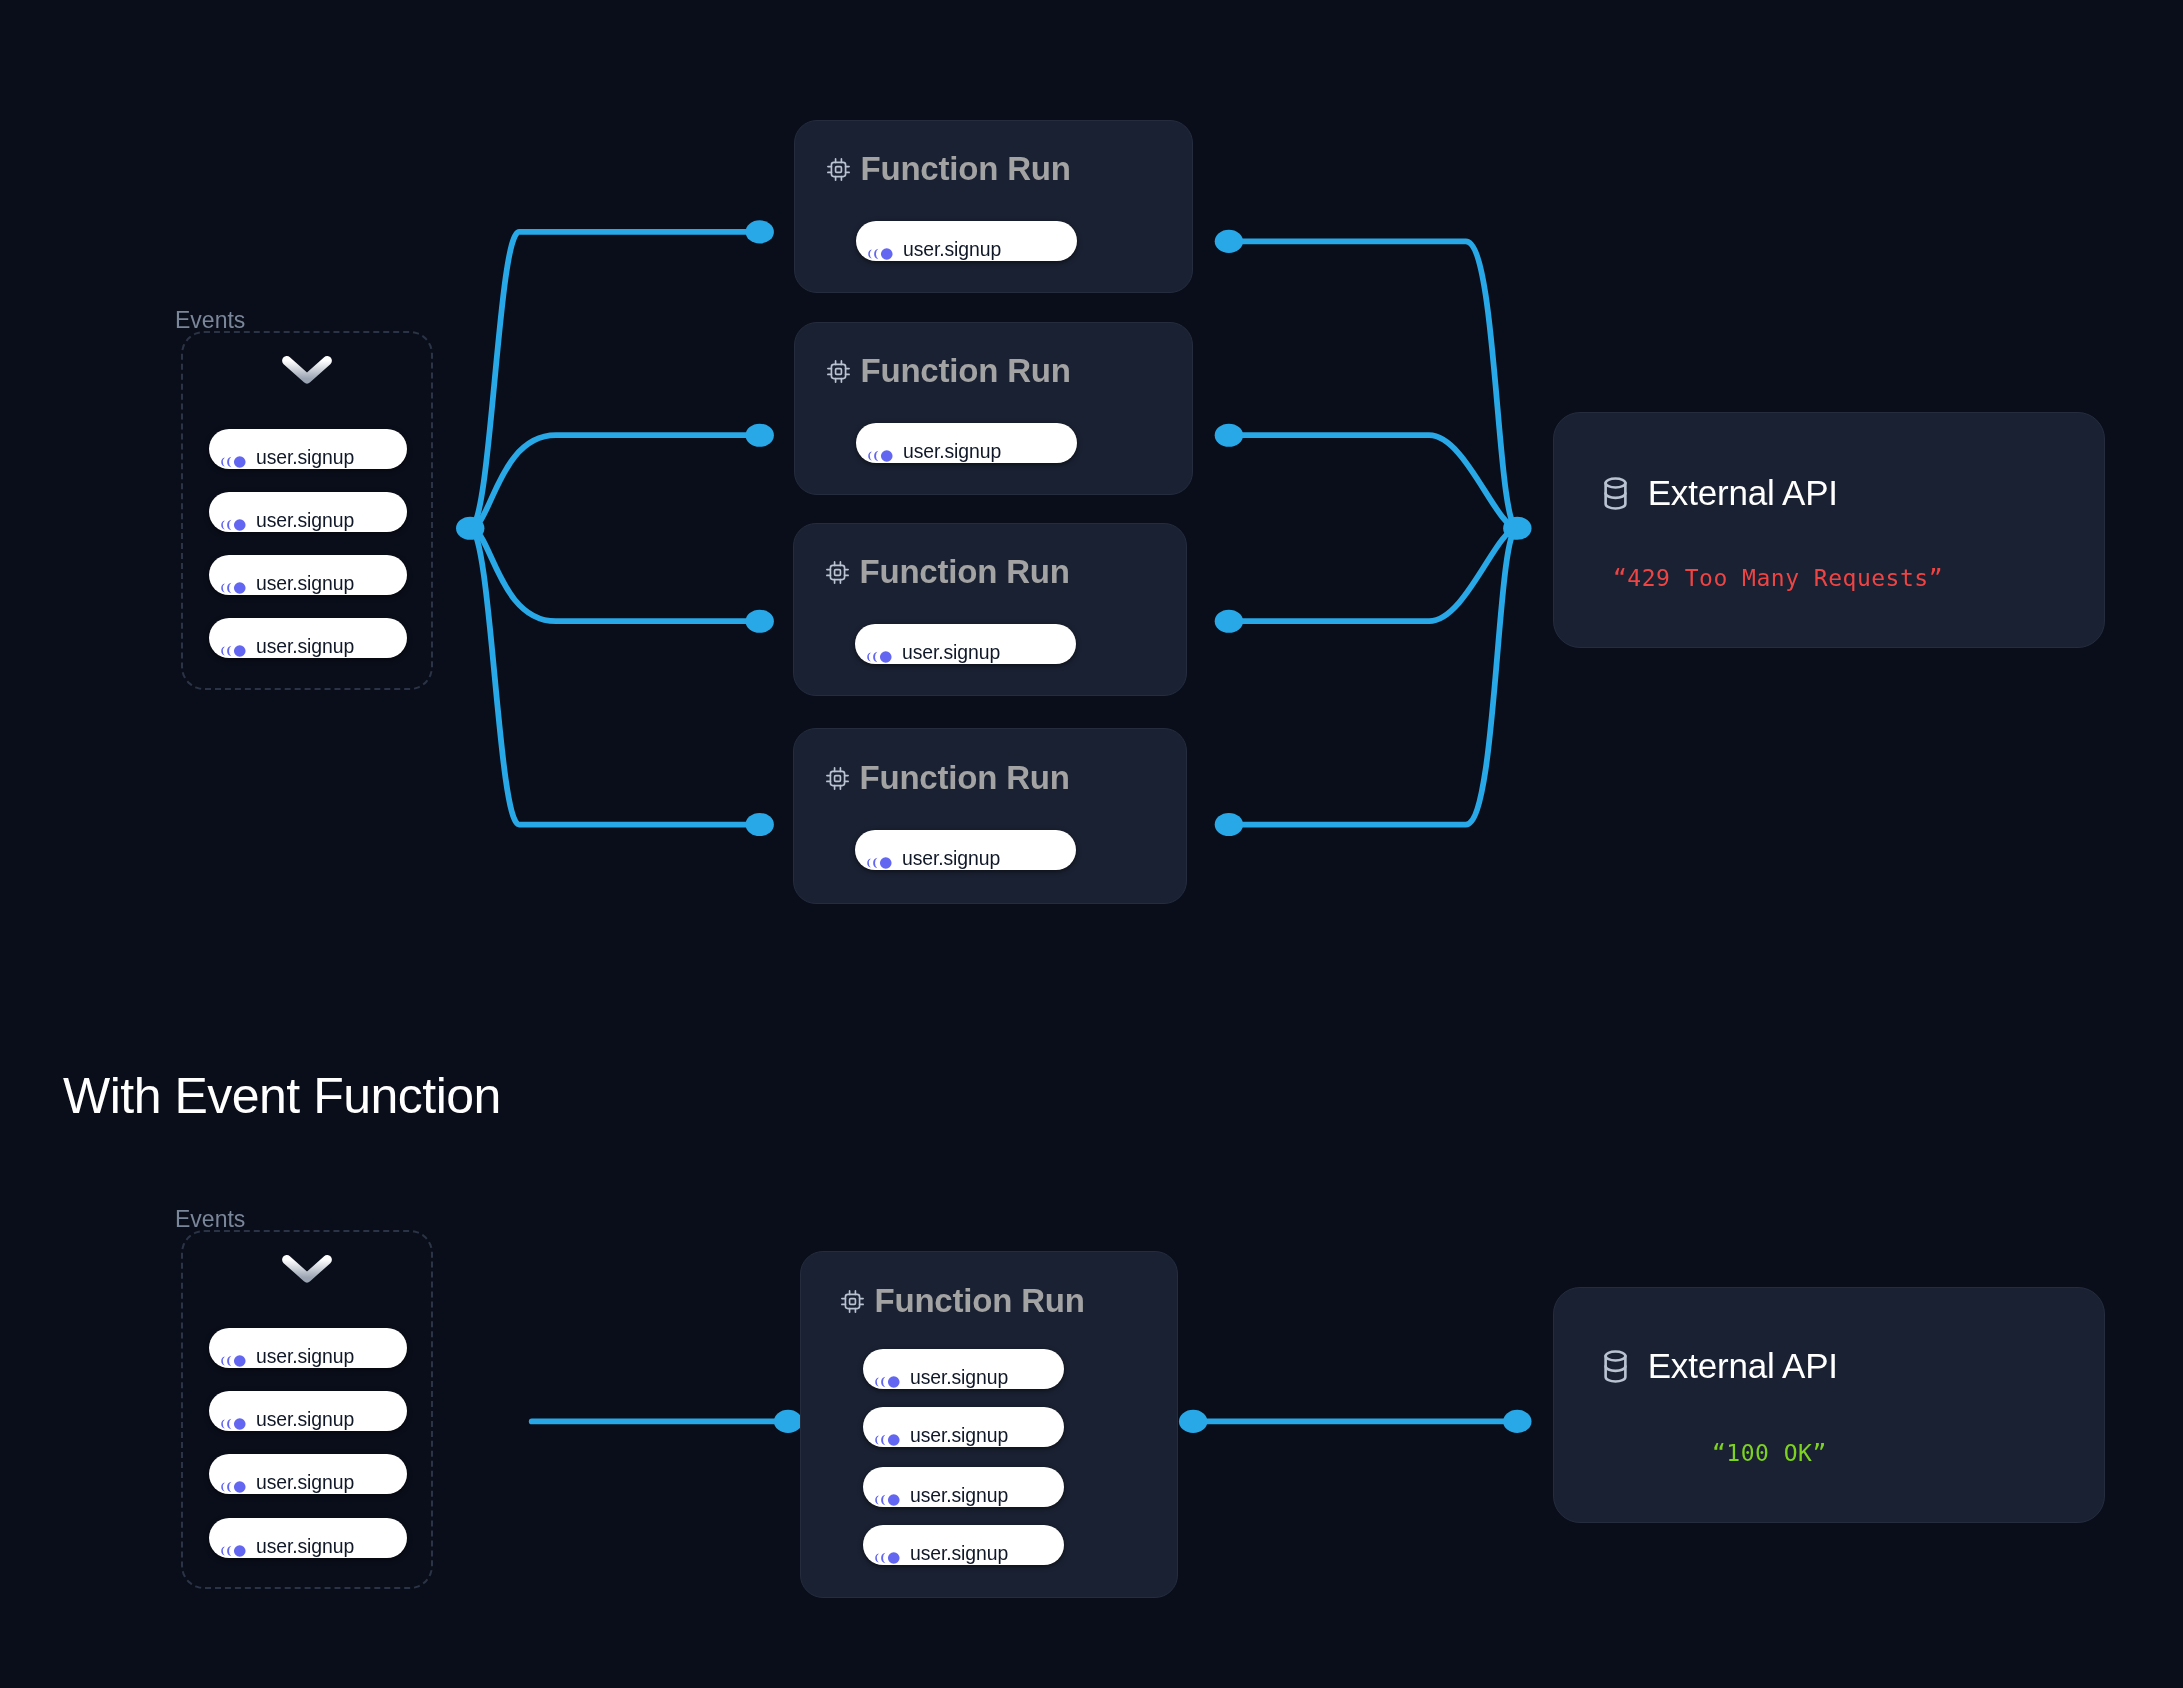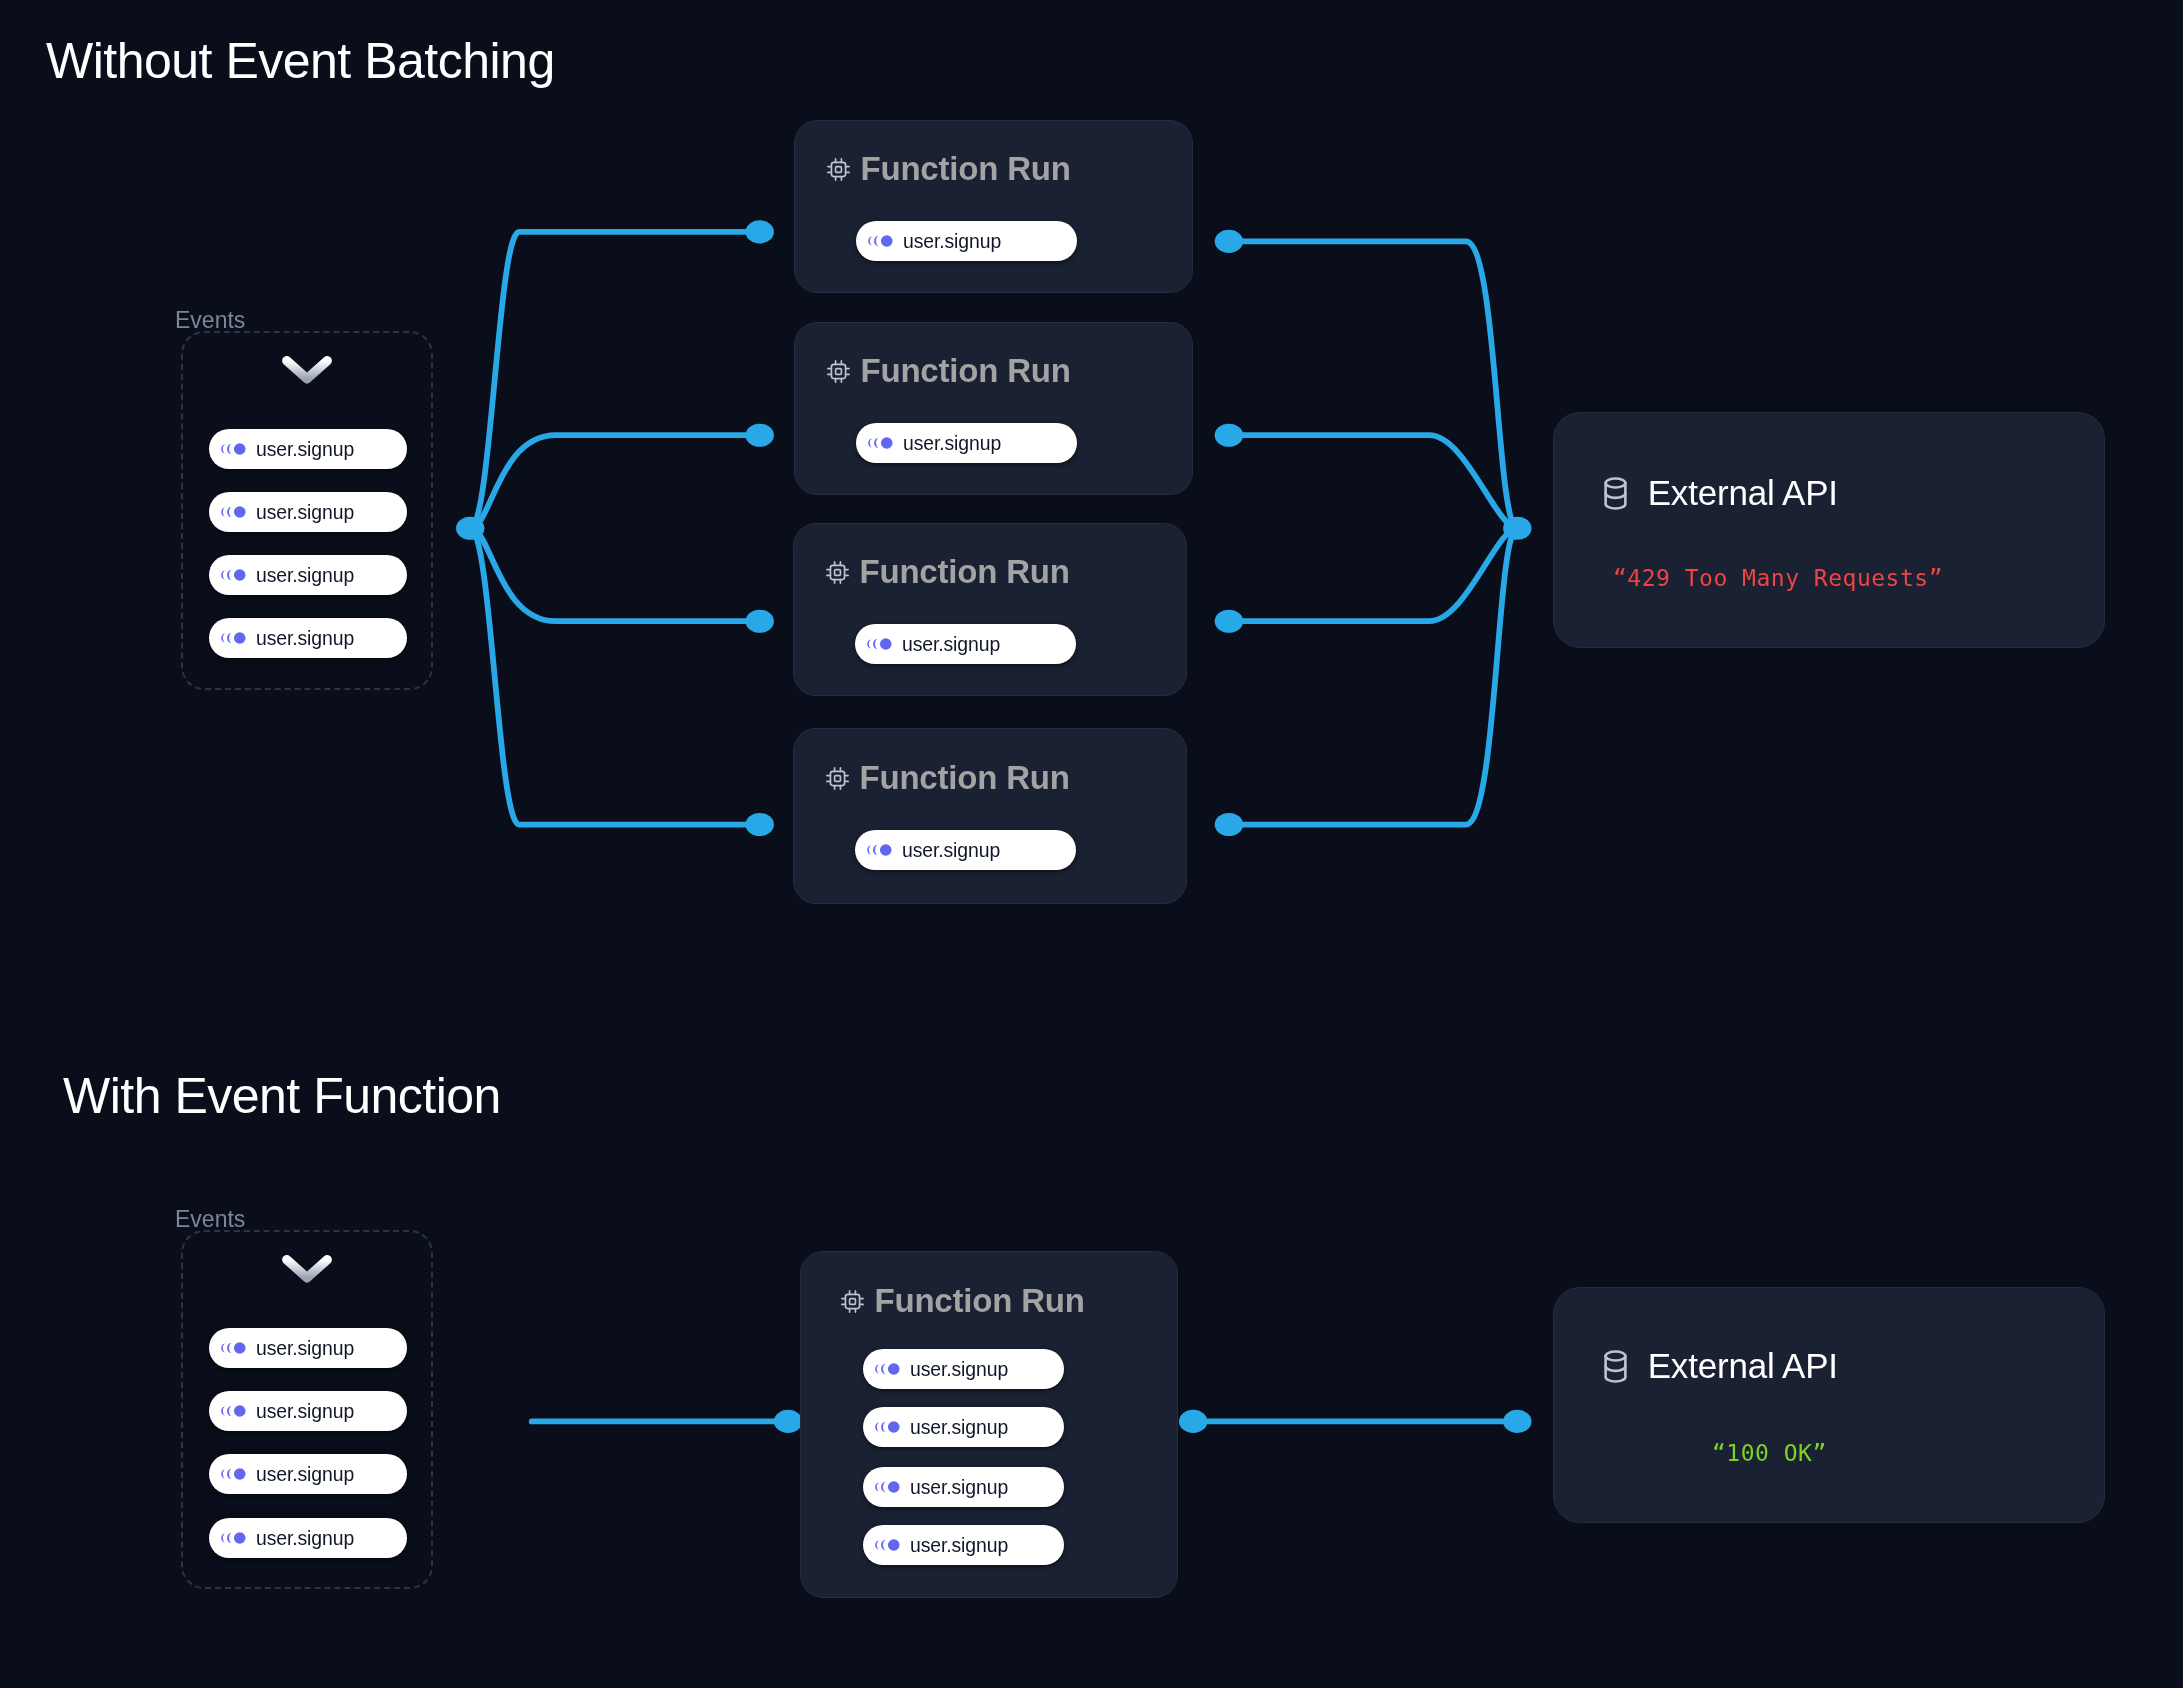--- a/index.html
+++ b/index.html
@@ -41,21 +41,21 @@
   }
   .chev {
     position:absolute;
     width:50px; height:28px;
   }
 
   
   .pill {
     position:absolute;
     display:flex;
-    align-items:center;
+    align-items:flex-end;
     gap:8.4px;
     background:#ffffff;
     border-radius:525px;
     box-shadow:0 1.6px 5.3px rgba(0,0,0,.55);
     padding:0 13.7px 0 11.6px;
     height:40px;
     white-space:nowrap;
   }
   .pill .pill-label {
     color:#101828;
@@ -187,21 +187,20 @@
       <ellipse cx="2339" cy="1182" rx="27" ry="22"></ellipse>
       <ellipse cx="2339" cy="1569" rx="27" ry="22"></ellipse>
       <ellipse cx="2888" cy="1005" rx="27" ry="22"></ellipse>
 
       <ellipse cx="1500" cy="2705" rx="27" ry="22"></ellipse>
       <ellipse cx="2271" cy="2705" rx="27" ry="22"></ellipse>
       <ellipse cx="2888" cy="2705" rx="27" ry="22"></ellipse>
     </g>
   </svg>
 
-  <div id="title-without" class="section-title">Without Event Batching</div>
 
   <div class="events-label" style="left:175px; top:283px;">Events</div>
   <div class="events-box" style="left:181px; top:331px; width:252px; height:359px;"></div>
   <svg class="chev" style="left:282px; top:356px;" viewBox="0 0 48 27">
       <use href="#sym-chev"></use>
     </svg>
 
   <div class="pill" style="left:209px; top:429px; width:198px;">
     <svg class="pill-ico" width="27" height="14" viewBox="0 0 46 24">
         <use href="#sym-event-trail"></use>

